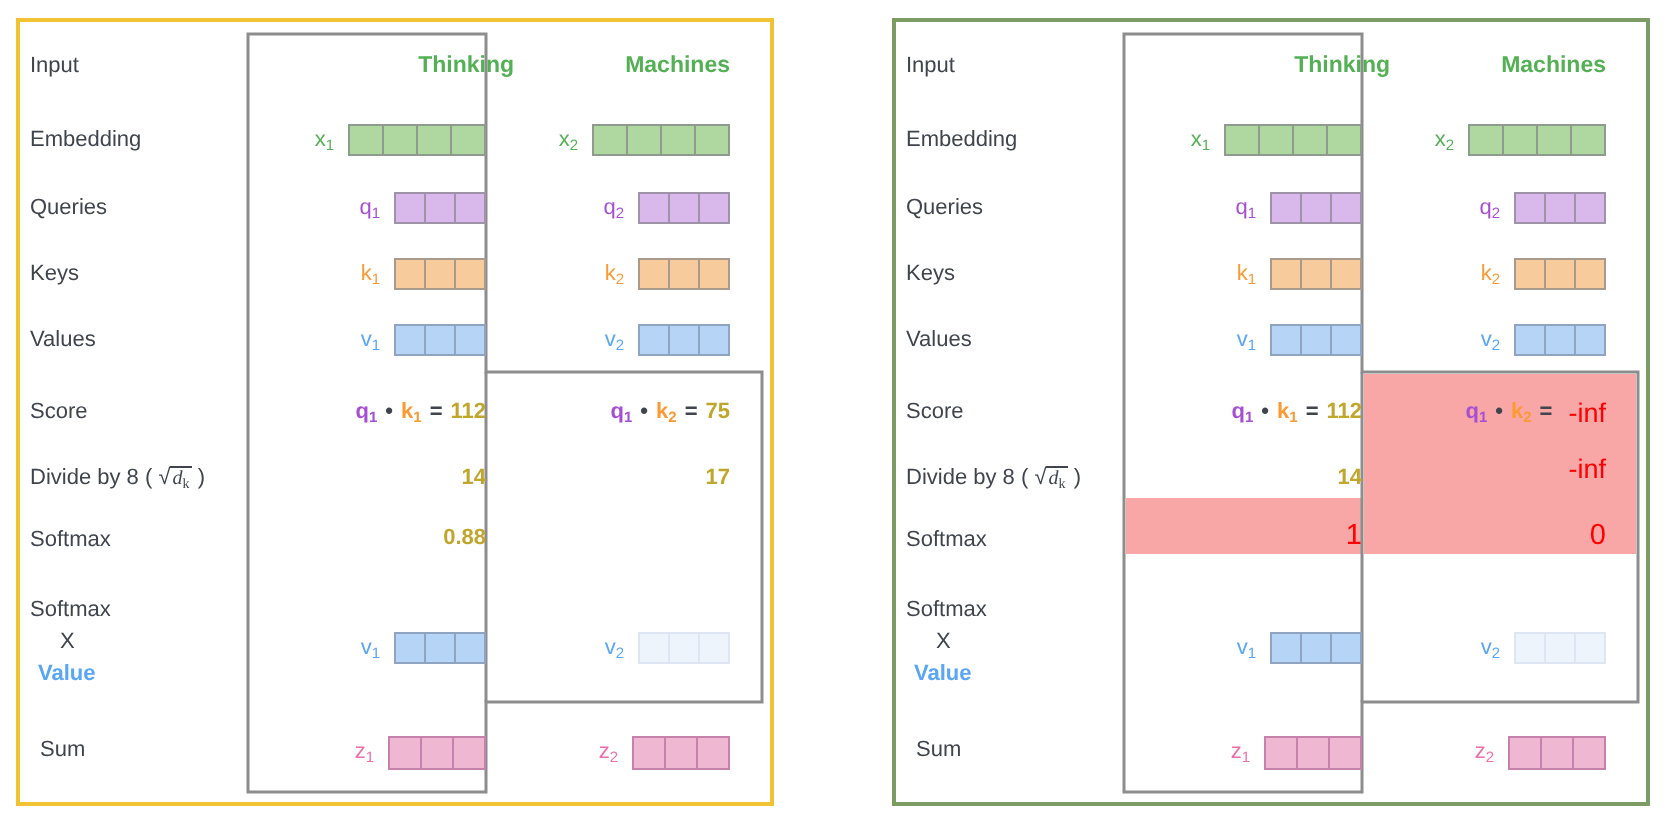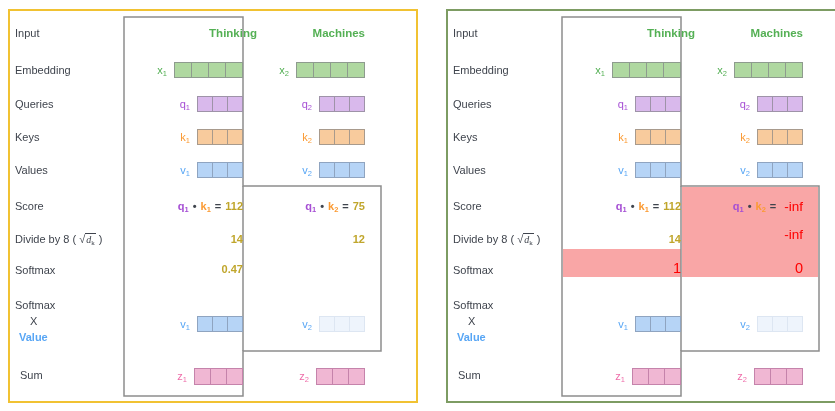--- a/index.html
+++ b/index.html
@@ -1,20 +1,20 @@
 <!DOCTYPE html>
 <html><head>
 <meta charset="utf-8">
 <style>
   html,body{margin:0;padding:0}
   body{
     width:835px;height:411px;background:#ffffff;position:relative;
     font-family:"Liberation Sans", sans-serif;color:#3f444d;
   }
-  .panel{position:absolute;top:9px;width:410px;height:394px;box-sizing:border-box;border:2px solid;background:#fff}
+  .panel{position:absolute;top:9px;width:379px;height:394px;box-sizing:border-box;border:2px solid;background:#fff}
   .p0{left:8px;border-color:#f1c232}
   .p1{left:446px;border-color:#7d9c63}
 
   .svglayer{position:absolute;left:0;top:0;width:375px;height:390px}
 
   .rlabel{position:absolute;left:5px;font-size:11px;line-height:16px;color:#3f444d;white-space:nowrap}
   .rlabel .ind1{display:block;padding-left:15px}
   .rlabel .ind2{display:block;padding-left:4px}
   .bluetxt{color:#58a6f5;font-weight:600}
 
@@ -120,21 +120,21 @@
       <span class="purple"><span>q</span><sub>1</sub></span>
       <span class="dark">•</span>
       <span class="orange"><span>k</span><sub>1</sub></span>
       <span class="dark">=</span>
       <span class="olive">112</span>
     </div>
     <div class="row" style="top:219px">
         <span class="olive">14</span>
       </div>
     <div class="row" style="top:249px">
-        <span class="olive">0.47</span>
+        <span class="olive">0.88</span>
       </div>
     <div class="row" style="top:304px">
       <span class="vlabel blue"><span>v</span><sub>1</sub></span>
       <span class="cells vc">
           <i></i>
           <i></i>
           <i></i>
         </span>
     </div>
     <div class="row" style="top:356px">
@@ -185,21 +185,21 @@
         </span>
     </div>
     <div class="row score" style="top:186px">
       <span class="purple"><span>q</span><sub>1</sub></span>
       <span class="dark">•</span>
       <span class="orange"><span>k</span><sub>2</sub></span>
       <span class="dark">=</span>
       <span class="olive">75</span>
     </div>
     <div class="row" style="top:219px">
-        <span class="olive">12</span>
+        <span class="olive">17</span>
       </div>
     <div class="row" style="top:304px">
       <span class="vlabel blue"><span>v</span><sub>2</sub></span>
       <span class="cells fadec">
           <i></i>
           <i></i>
           <i></i>
         </span>
     </div>
     <div class="row" style="top:356px">

